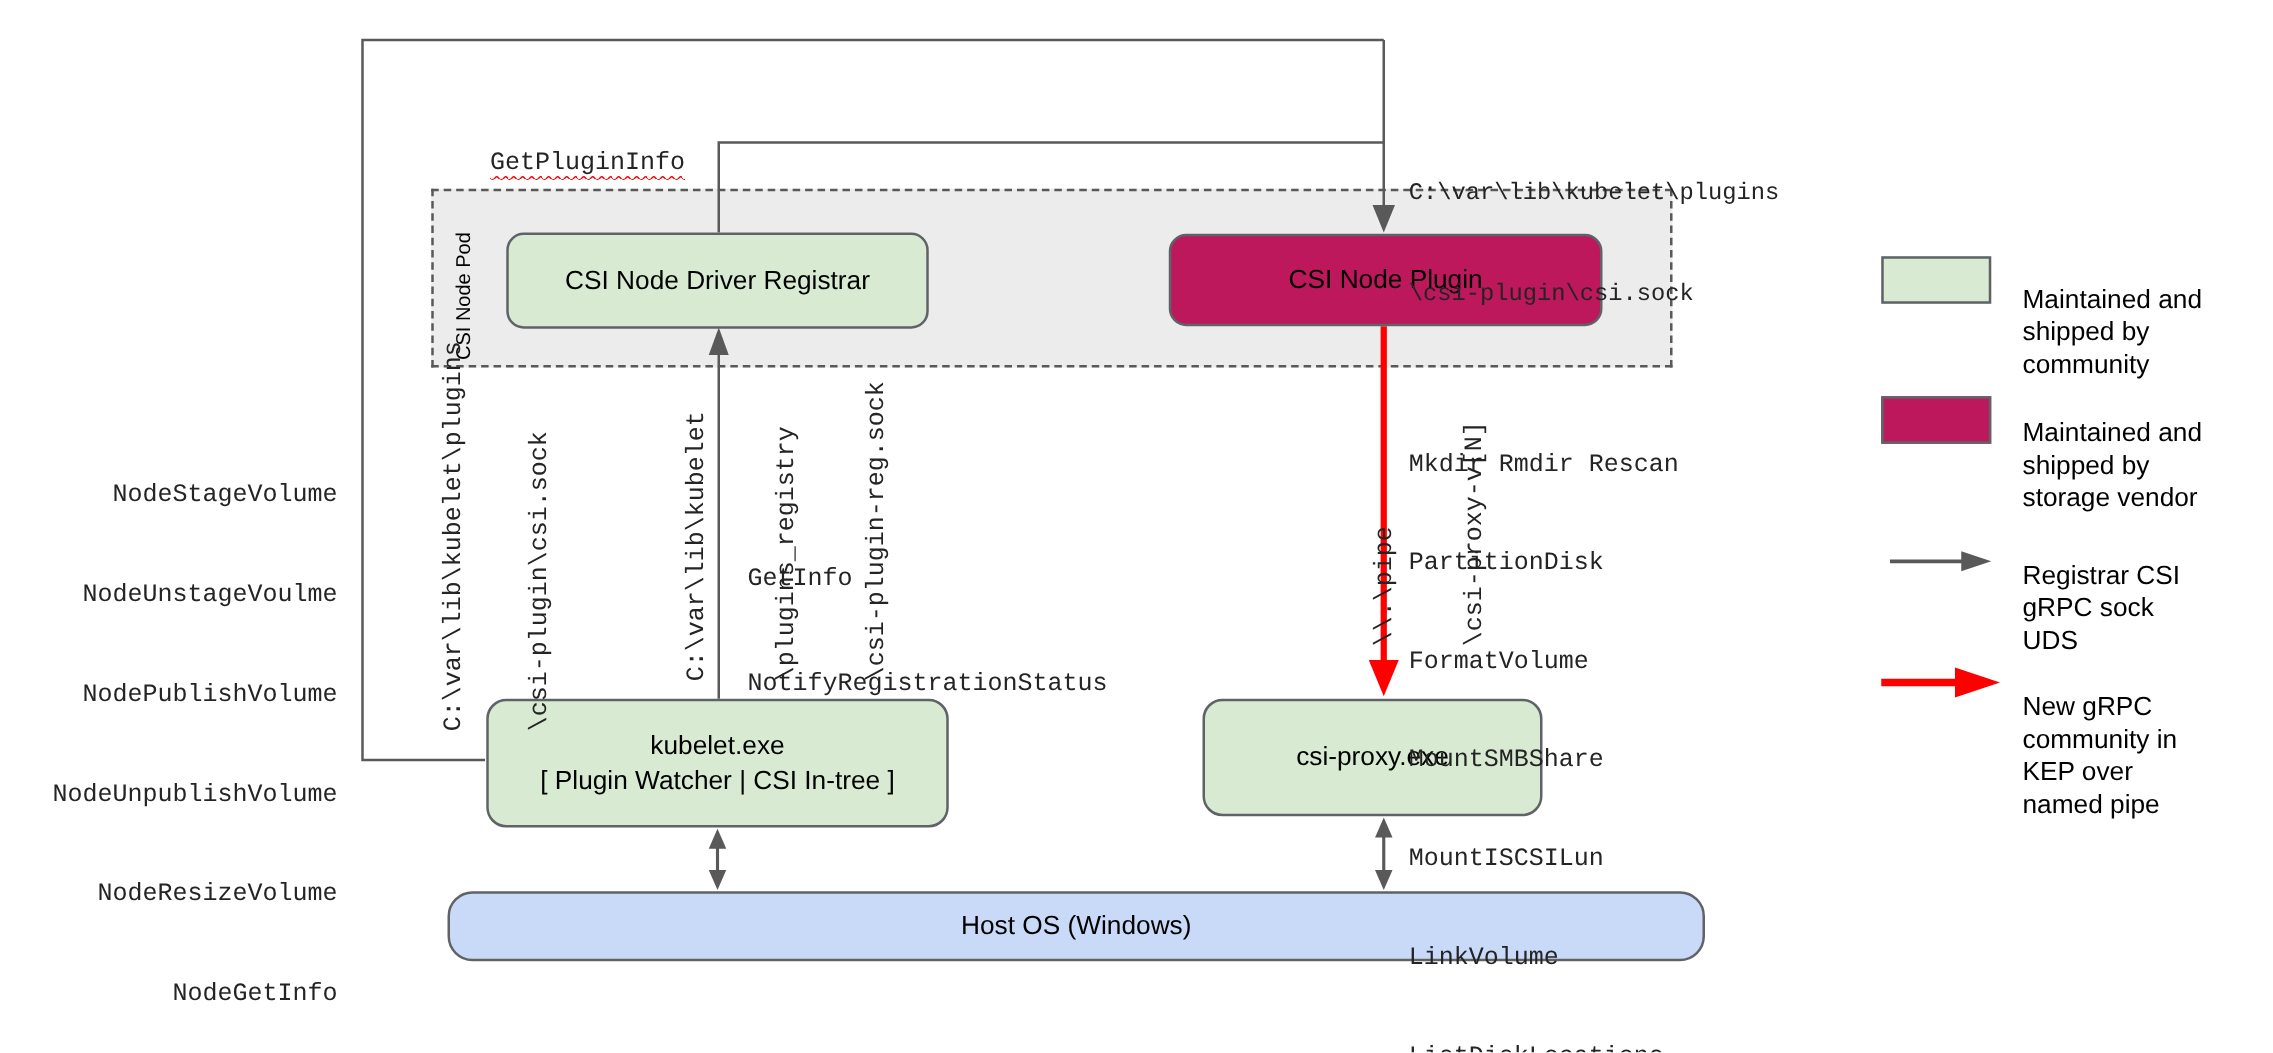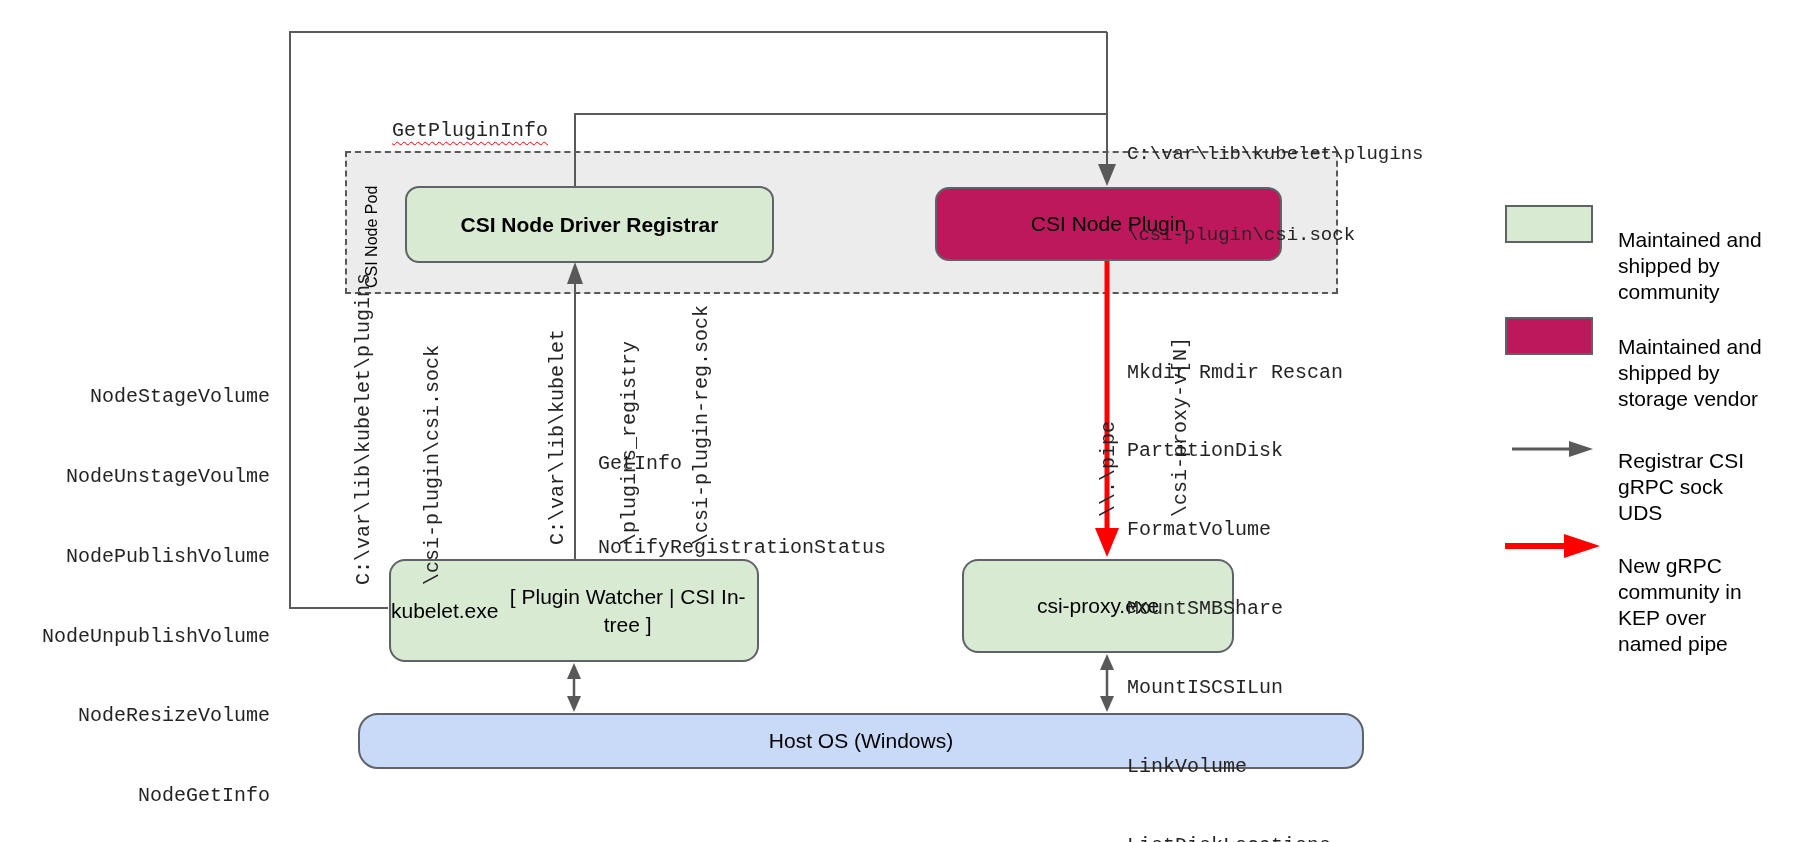--- a/index.html
+++ b/index.html
@@ -123,29 +123,29 @@
       <polygon points="1593,449 1569,441 1569,457" fill="#595959"></polygon>
     </g>
     <g>
       <path d="M1505 546 H1568" fill="none" stroke="#ff0000" stroke-width="6"></path>
       <polygon points="1600,546 1564,534 1564,558" fill="#ff0000"></polygon>
     </g>
   </svg>
 
   <div class="pod-label" style="left:363px;top:288px;">CSI Node Pod</div>
 
-  <div class="node green r14" style="left:405px;top:186px;width:369px;height:77px;font-weight:bold;">
+  <div class="node green r14" style="left:405px;top:186px;width:338px;height:77px;">
     <span>CSI Node Driver Registrar</span>
   </div>
 
   <div class="node yellow r14" style="left:935px;top:187px;width:347px;height:74px;">
     <span>CSI Node Plugin</span>
   </div>
 
-  <div class="node green r16" style="left:389px;top:559px;width:370px;height:103px;flex-direction:row;">
+  <div class="node green r16" style="left:389px;top:559px;width:370px;height:103px;flex-direction:column;">
     <div>kubelet.exe</div>
     <div>[ Plugin Watcher | CSI In-tree ]</div>
   </div>
 
   <div class="node green r16" style="left:962px;top:559px;width:272px;height:94px;">
     <span>csi-proxy.exe</span>
   </div>
 
   <div class="node blue r10" style="left:358px;top:713px;width:1006px;height:56px;">
     <span>Host OS (Windows)</span>

